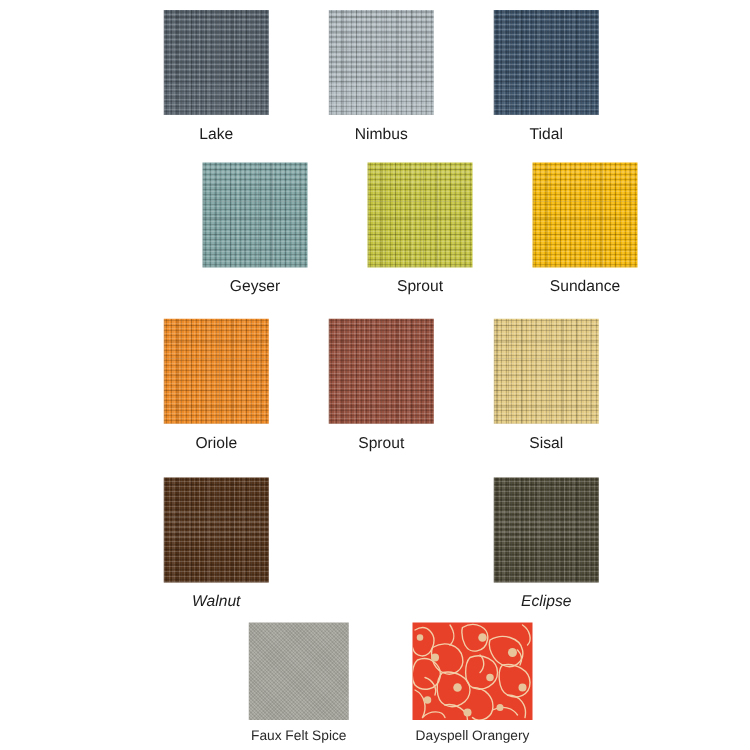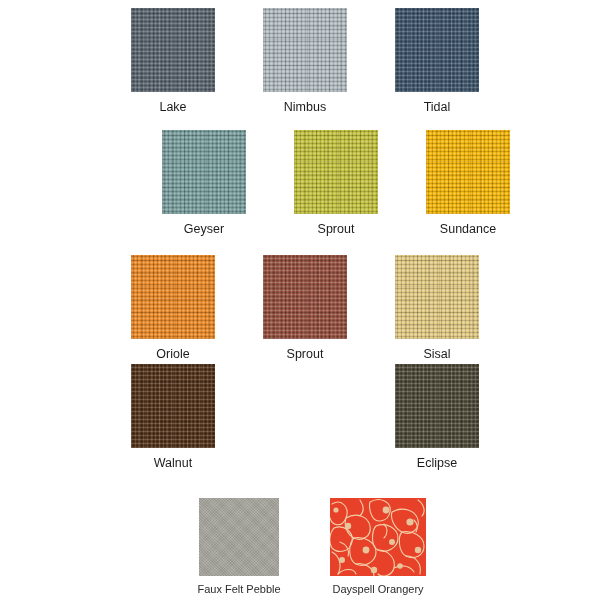--- a/index.html
+++ b/index.html
@@ -194,38 +194,38 @@
     <div class="swatch-cell">
       <div class="swatch-chip weave" style="background-color: rgb(150, 80, 62);"></div>
       <div class="swatch-label">Sprout</div>
     </div>
     <div class="swatch-cell">
       <div class="swatch-chip weave" style="background-color: rgb(227, 203, 132);"></div>
       <div class="swatch-label">Sisal</div>
     </div>
   </div>
 
-  <div class="swatch-row" style="top:364px;">
+  <div class="swatch-row" style="top:382px;font-style:italic;">
     <div class="swatch-cell">
       <div class="swatch-chip weave" style="background-color: rgb(84, 51, 27);"></div>
       <div class="swatch-label">Walnut</div>
     </div>
     <div class="swatch-cell">
       <div class="swatch-chip weave" style="background-color: rgb(78, 74, 56);"></div>
       <div class="swatch-label">Eclipse</div>
     </div>
   </div>
 
   <div class="specialty-row">
 
     <div class="specialty-cell left">
       <div class="specialty-chip felt" style="background-color: rgb(165, 164, 156);">
         <div class="swatch-chip felt" style="position:absolute;inset:0;width:100%;height:100%;"></div>
       </div>
-      <div class="specialty-label">Faux Felt Pebble</div>
+      <div class="specialty-label">Faux Felt Spice</div>
     </div>
 
     <div class="specialty-cell right">
       <div class="specialty-chip" id="floral-chip" style="background-color: rgb(232, 65, 42);">
         <svg class="floral-svg" viewBox="0 0 96 78" preserveAspectRatio="none">
           <g id="floral-lines" fill="none" stroke="#f3cfa8" stroke-width="1.1" stroke-linecap="round">
             <path d="M2,6 C12,0 20,10 16,20 C12,30 2,28 0,20"></path>
             <path d="M16,20 C26,14 38,18 40,28 C42,38 32,44 24,40 C16,36 14,26 16,20Z"></path>
             <path d="M40,4 C50,-2 62,4 60,14 C58,24 46,26 42,18 C38,10 40,4 40,4Z"></path>
             <path d="M62,14 C72,8 86,12 88,22 C90,32 80,38 72,34 C64,30 60,20 62,14Z"></path>

